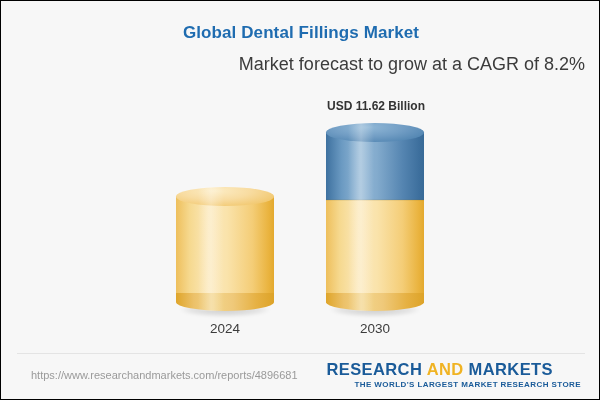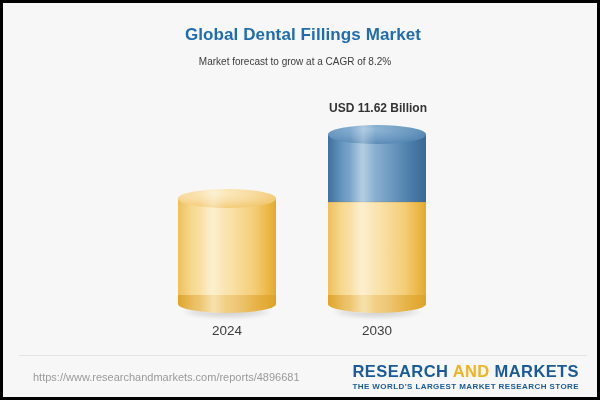--- a/index.html
+++ b/index.html
@@ -13,43 +13,43 @@
     font-family: "Liberation Sans", sans-serif;
     overflow: hidden;
   }
 
   .card {
     position: relative;
     width: 600px;
     height: 400px;
     box-sizing: border-box;
     background: #f7f7f7;
-    border: 3px solid #000000;
+    border: 1px solid #000000;
     overflow: hidden;
   }
 
   
   .title {
     position: absolute;
     top: 22px;
     left: 0;
     width: 600px;
     text-align: center;
     font-size: 17px;
     font-weight: bold;
     color: #1f6cb0;
     letter-spacing: .1px;
   }
   .subtitle {
     position: absolute;
     top: 53px;
     left: 0;
     width: 584px;
-    text-align: center;
-    font-size: 10px;
+    text-align: right;
+    font-size: 18px;
     color: #3c3c3c;
   }
 
   
   .vlabel {
     position: absolute;
     text-align: center;
     font-size: 12px;
     font-weight: bold;
     color: #333333;
@@ -198,21 +198,20 @@
     left: 30px;
     top: 368px;
     font-size: 11px;
     color: #9a9a9a;
     white-space: nowrap;
   }
   .logo {
     position: absolute;
     right: 18px;
     top: 360px;
-    text-align: right;
   }
   .logo-main {
     font-size: 16.5px;
     font-weight: bold;
     letter-spacing: .4px;
     color: #1a5b99;
     white-space: nowrap;
     line-height: 1.05;
   }
   .logo-main .and { color: #f0b323; }

